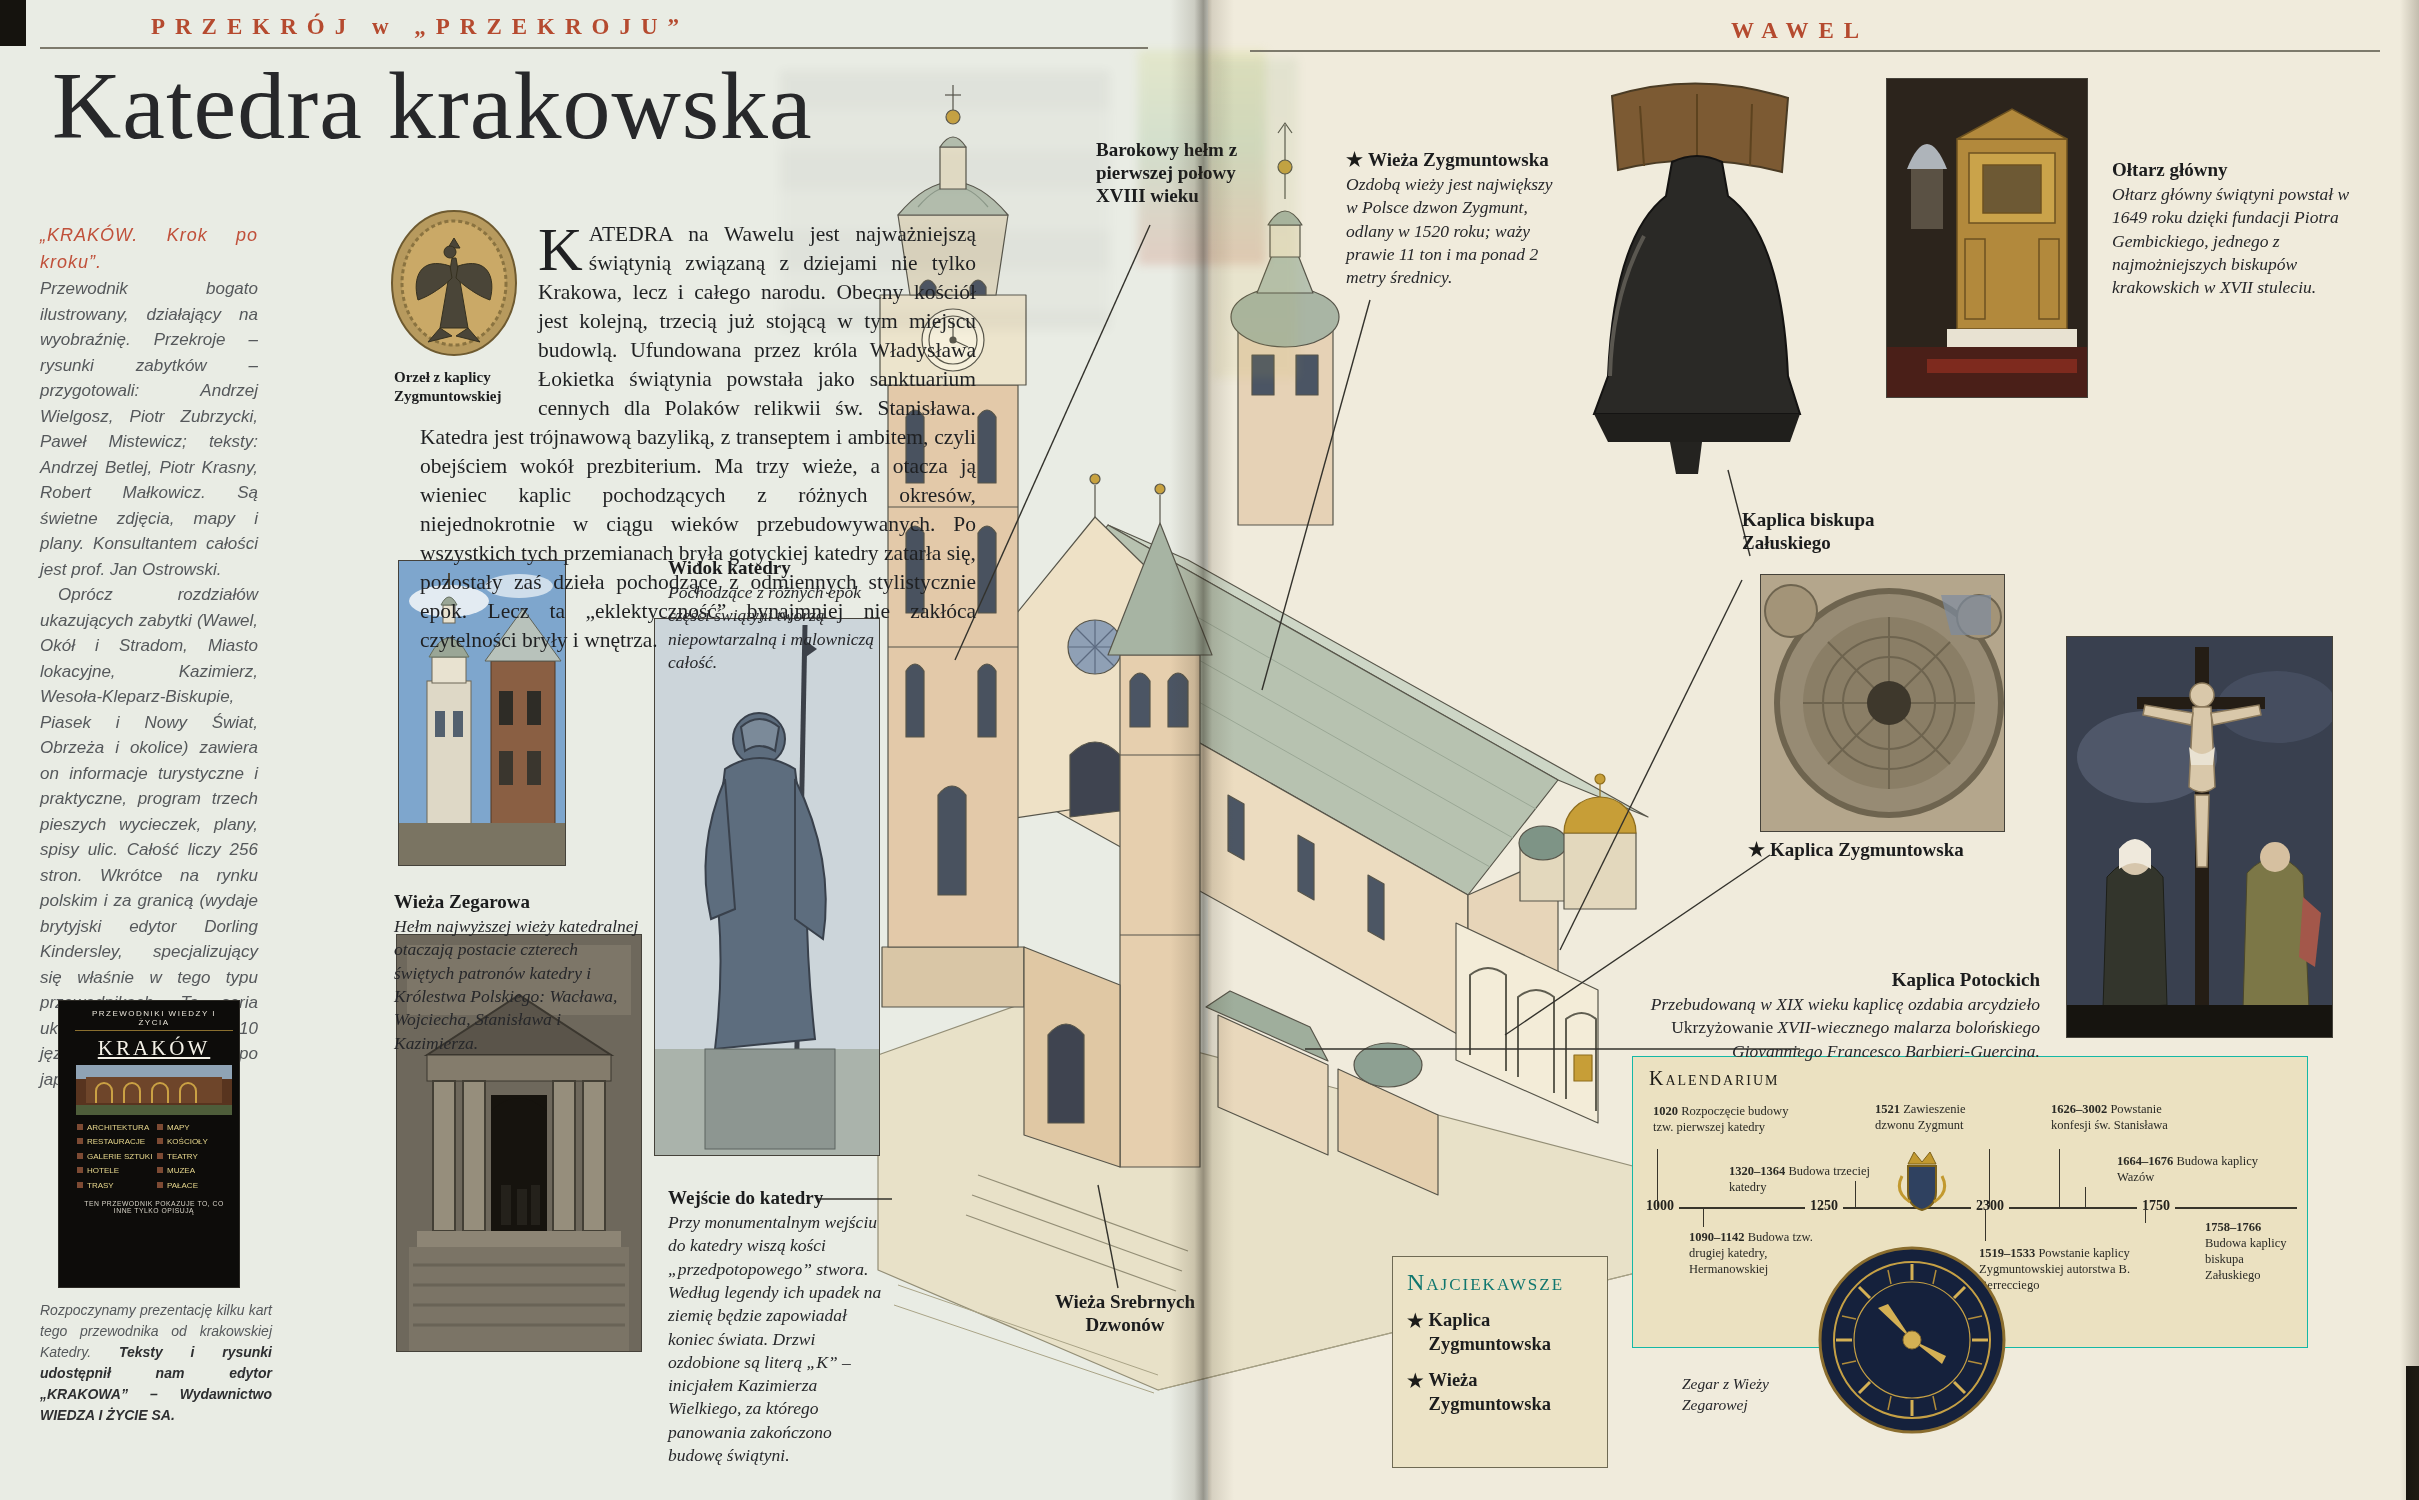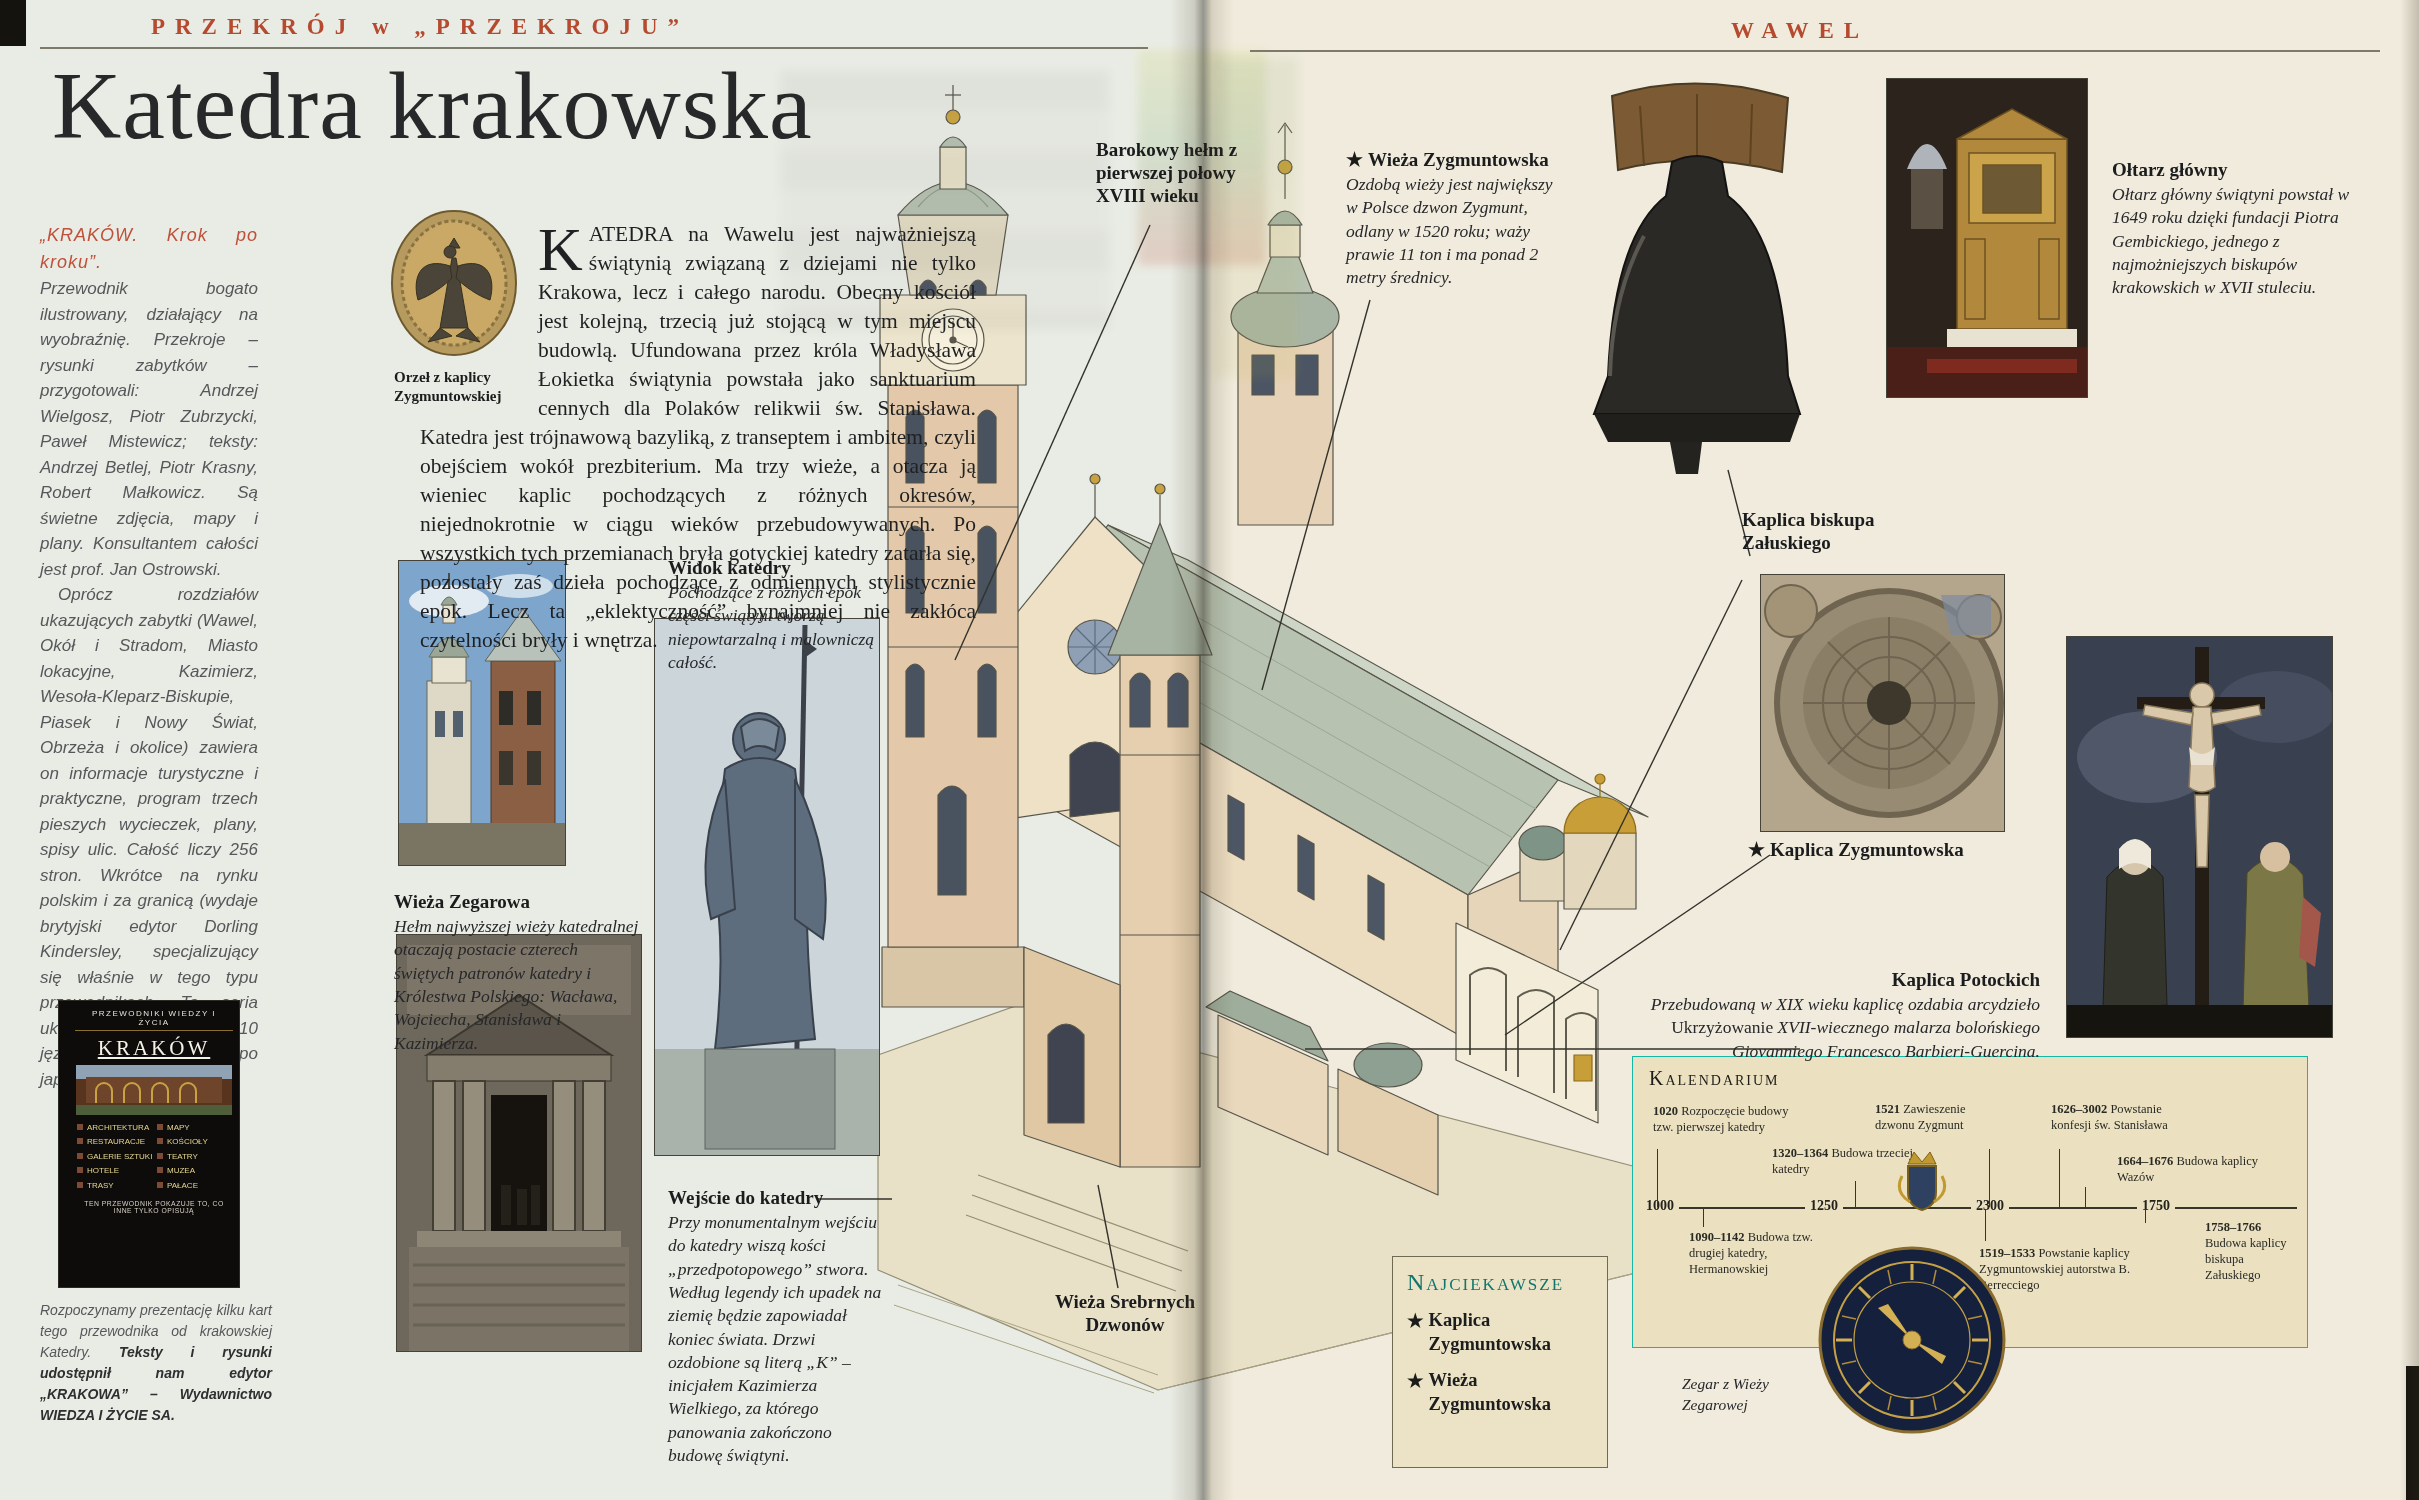--- a/index.html
+++ b/index.html
@@ -359,21 +359,21 @@
         <path d="M236 260 L254 276 L248 330 L232 320 Z" fill="#a3574a"></path>
       </g>
       <rect x="0" y="368" width="265" height="32" fill="#16140f"></rect>
     </svg>
   </div>
 
   <div class="kal" style="left:1632px;top:1056px;width:676px;height:292px;">
     <div class="kal-title">Kalendarium</div>
 
     <div class="kal-ev" style="left:20px;top:46px;width:142px;"><b>1020</b><span> Rozpoczęcie budowy tzw. pierwszej katedry</span></div>
-    <div class="kal-ev" style="left:96px;top:88px;width:168px;margin-left:43px;"><b>1320–1364</b><span> Budowa trzeciej katedry</span></div>
+    <div class="kal-ev" style="left:96px;top:106px;width:168px;"><b>1320–1364</b><span> Budowa trzeciej katedry</span></div>
     <div class="kal-ev" style="left:242px;top:44px;width:122px;"><b>1521</b><span> Zawieszenie dzwonu Zygmunt</span></div>
     <div class="kal-ev" style="left:418px;top:44px;width:142px;"><b>1626–3002</b><span> Powstanie konfesji św. Stanisława</span></div>
     <div class="kal-ev" style="left:484px;top:96px;width:142px;"><b>1664–1676</b><span> Budowa kaplicy Wazów</span></div>
 
     <div class="kal-axis"></div>
     <span class="kal-year" style="left:8px;">1000</span>
     <span class="kal-year" style="left:172px;">1250</span>
     <span class="kal-year" style="left:338px;">2300</span>
     <span class="kal-year" style="left:504px;">1750</span>
 

